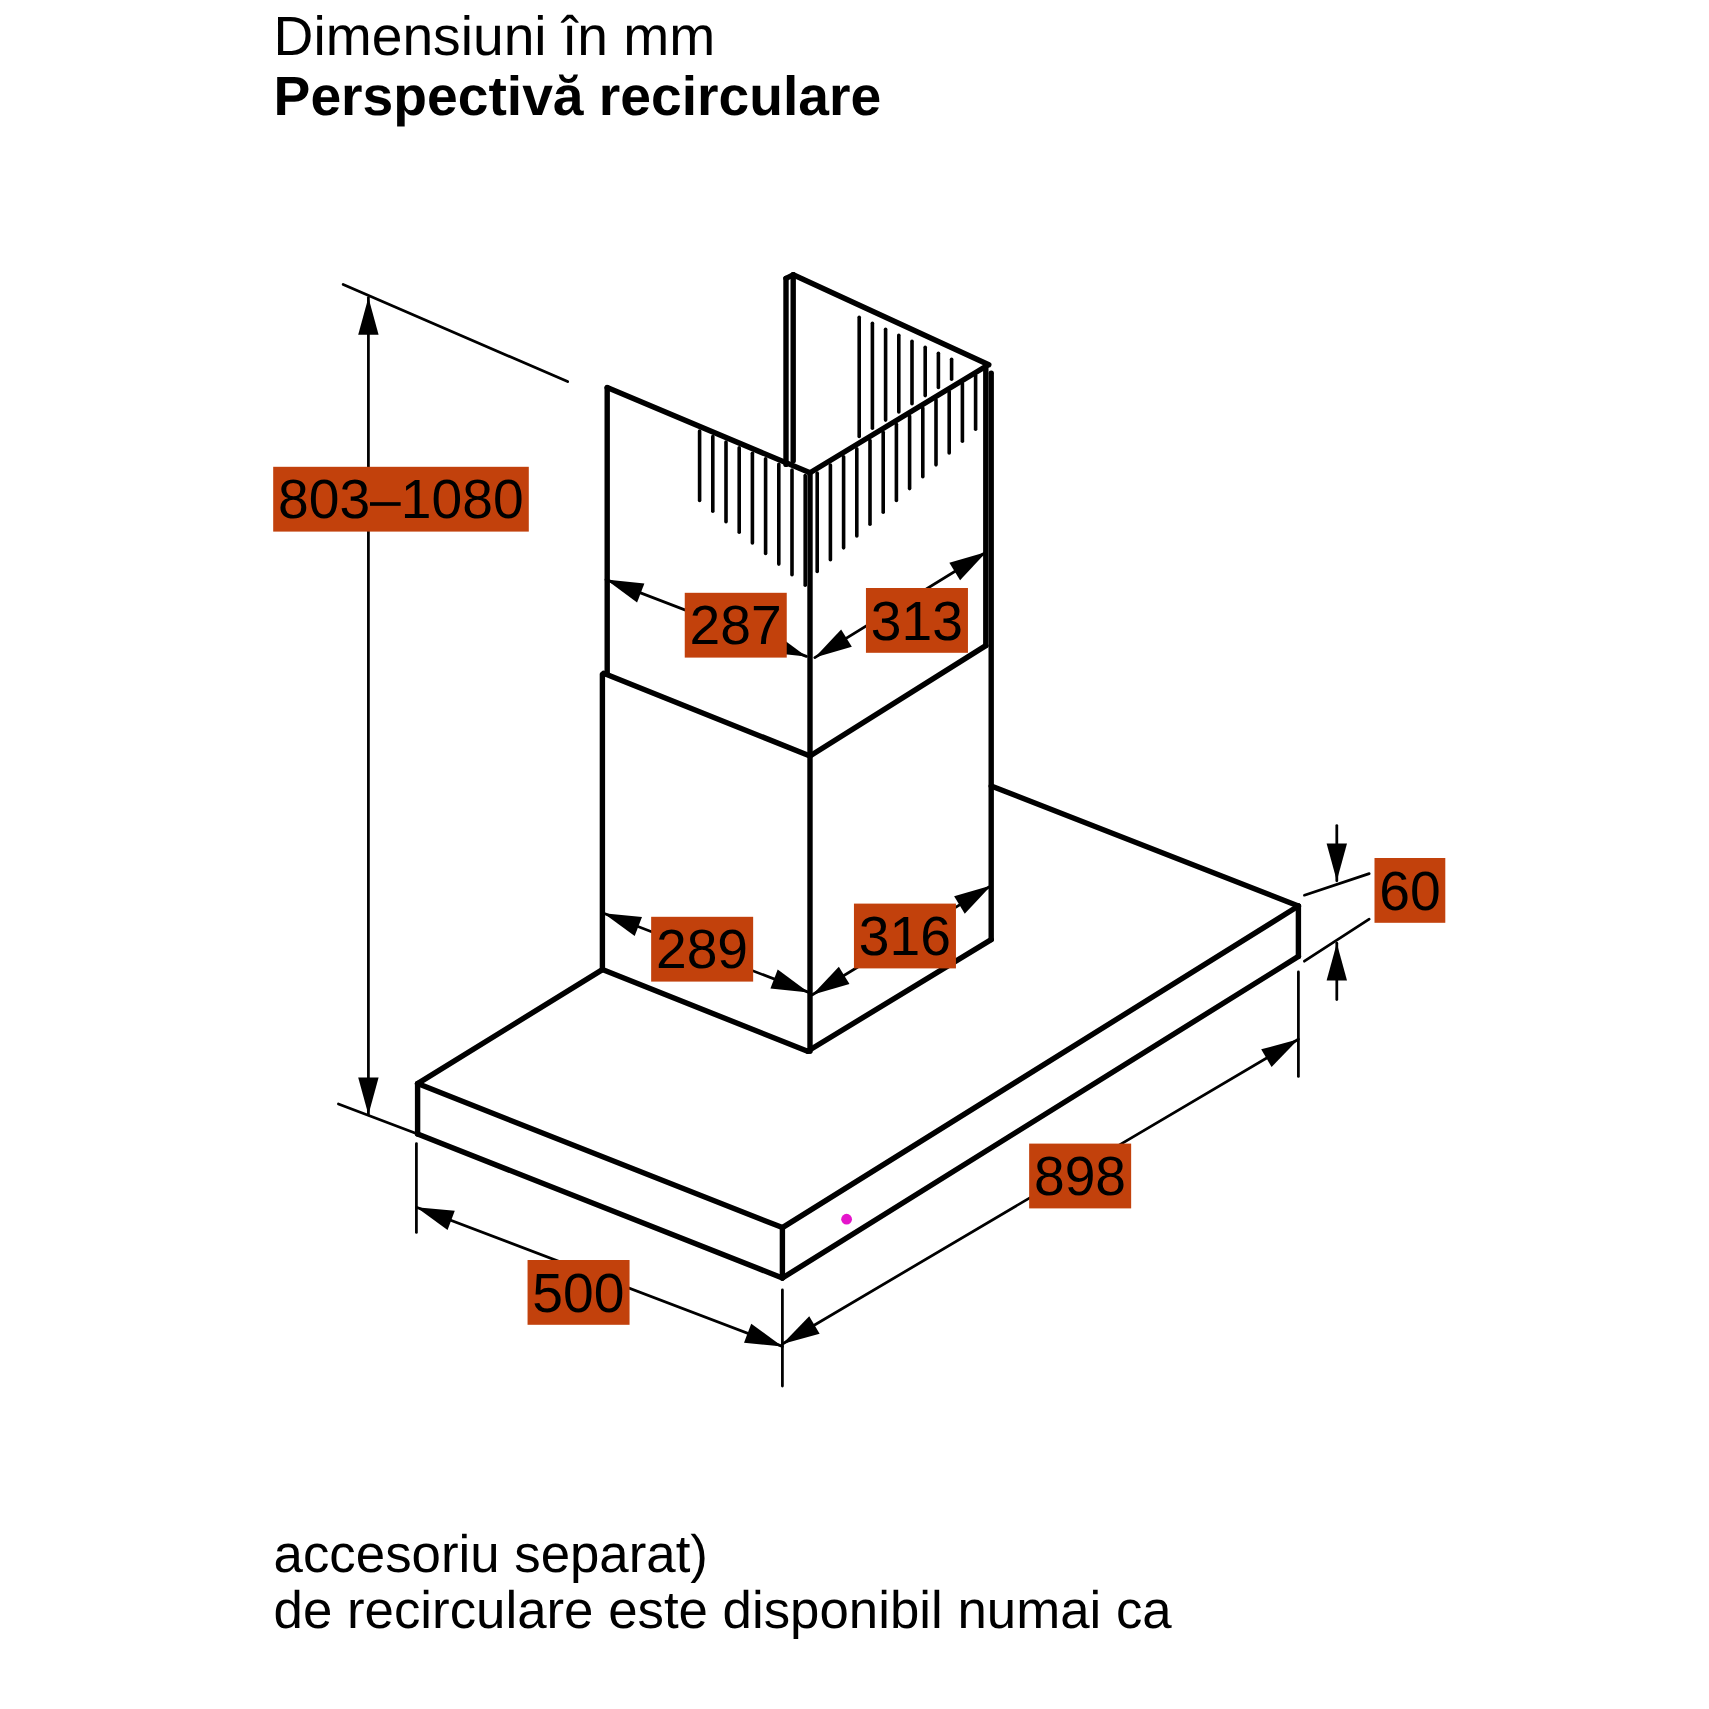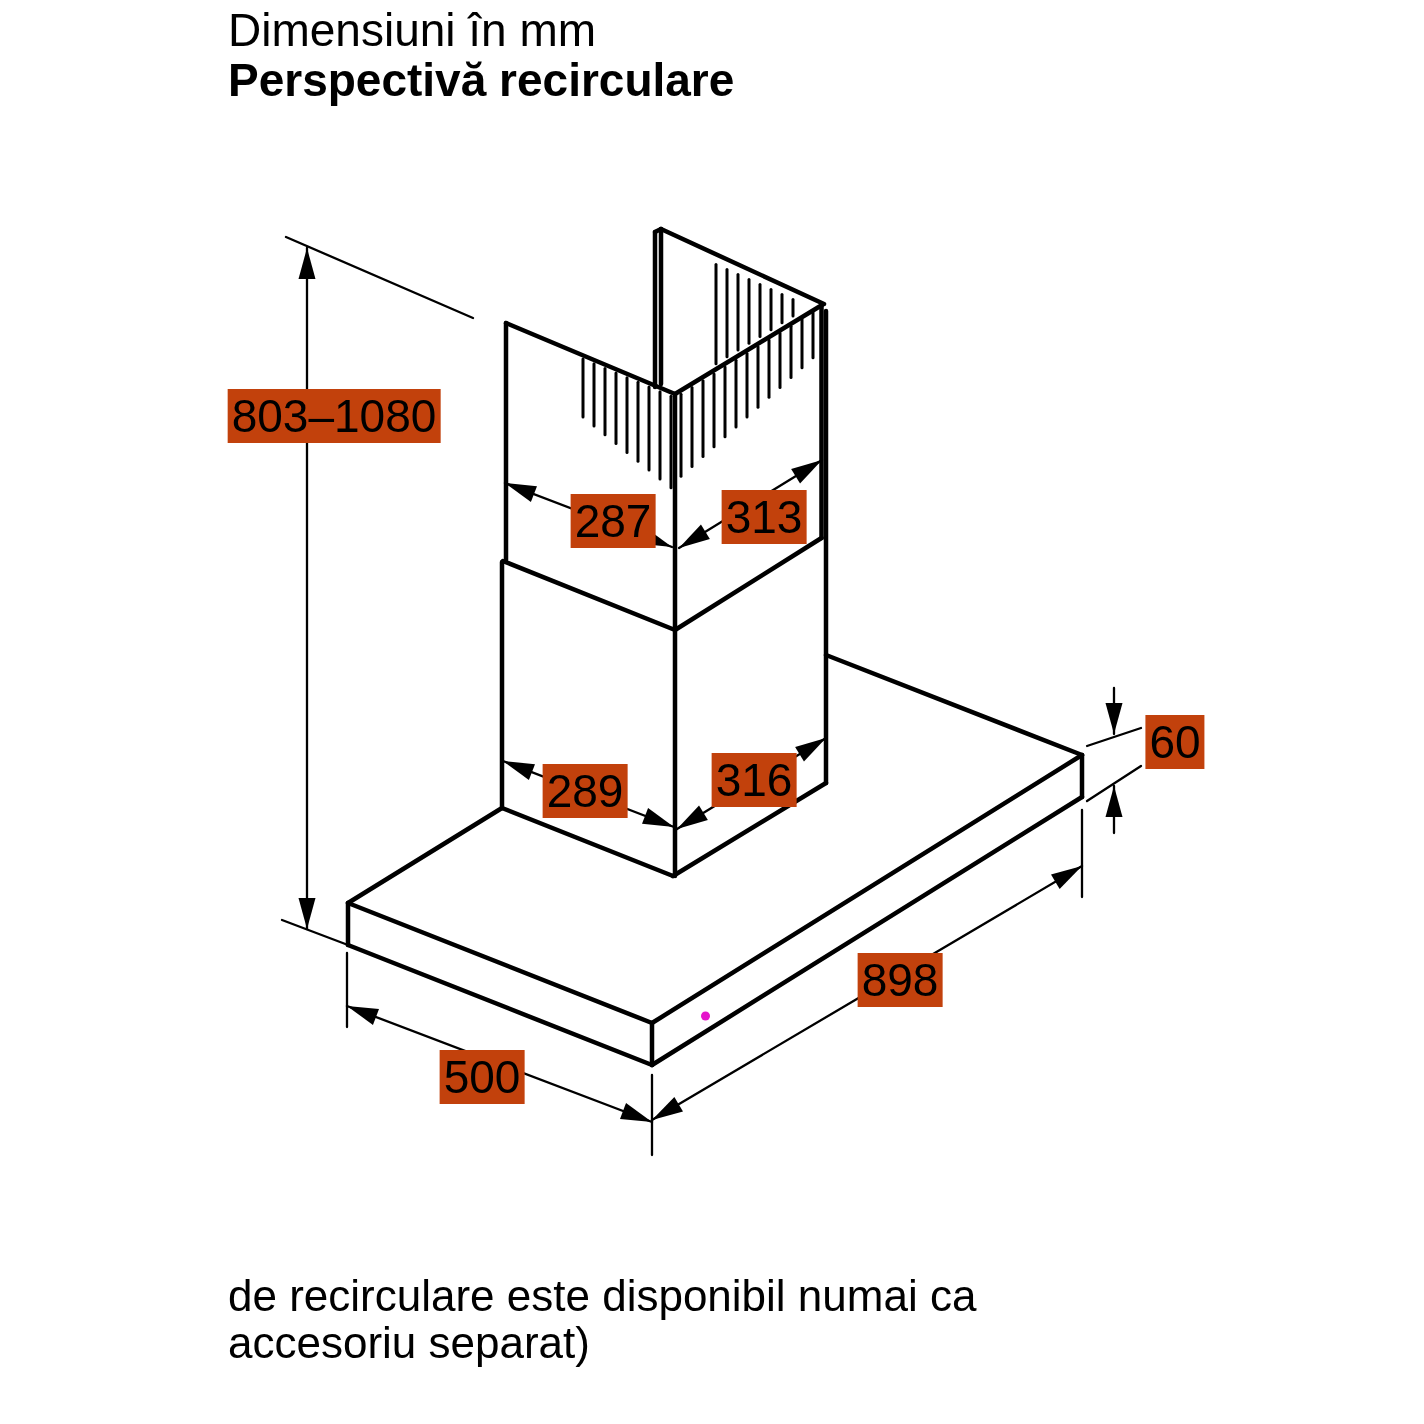--- a/index.html
+++ b/index.html
@@ -122,22 +122,22 @@
       </g>
     <circle id="marker" cx="705.5" cy="1016" r="4.5" fill="#e515cb"></circle>
   </svg>
 
   <div class="hdr">
     <div class="sub">Dimensiuni în mm</div>
     <div class="ttl">Perspectivă recirculare</div>
   </div>
 
   <div class="ftr">
+    <div>accesoriu separat)</div>
     <div>de recirculare este disponibil numai ca</div>
-    <div>accesoriu separat)</div>
   </div>
 
   <div class="dim" style="left:334px;top:416px;">803–1080</div>
   <div class="dim" style="left:613px;top:521px;">287</div>
   <div class="dim" style="left:764px;top:517px;">313</div>
   <div class="dim" style="left:585px;top:791px;text-align:center;">289</div>
   <div class="dim" style="left:754px;top:780px;">316</div>
   <div class="dim" style="left:1175px;top:742px;text-align:center;">60</div>
   <div class="dim" style="left:900px;top:980px;">898</div>
   <div class="dim" style="left:482px;top:1077px;">500</div>

